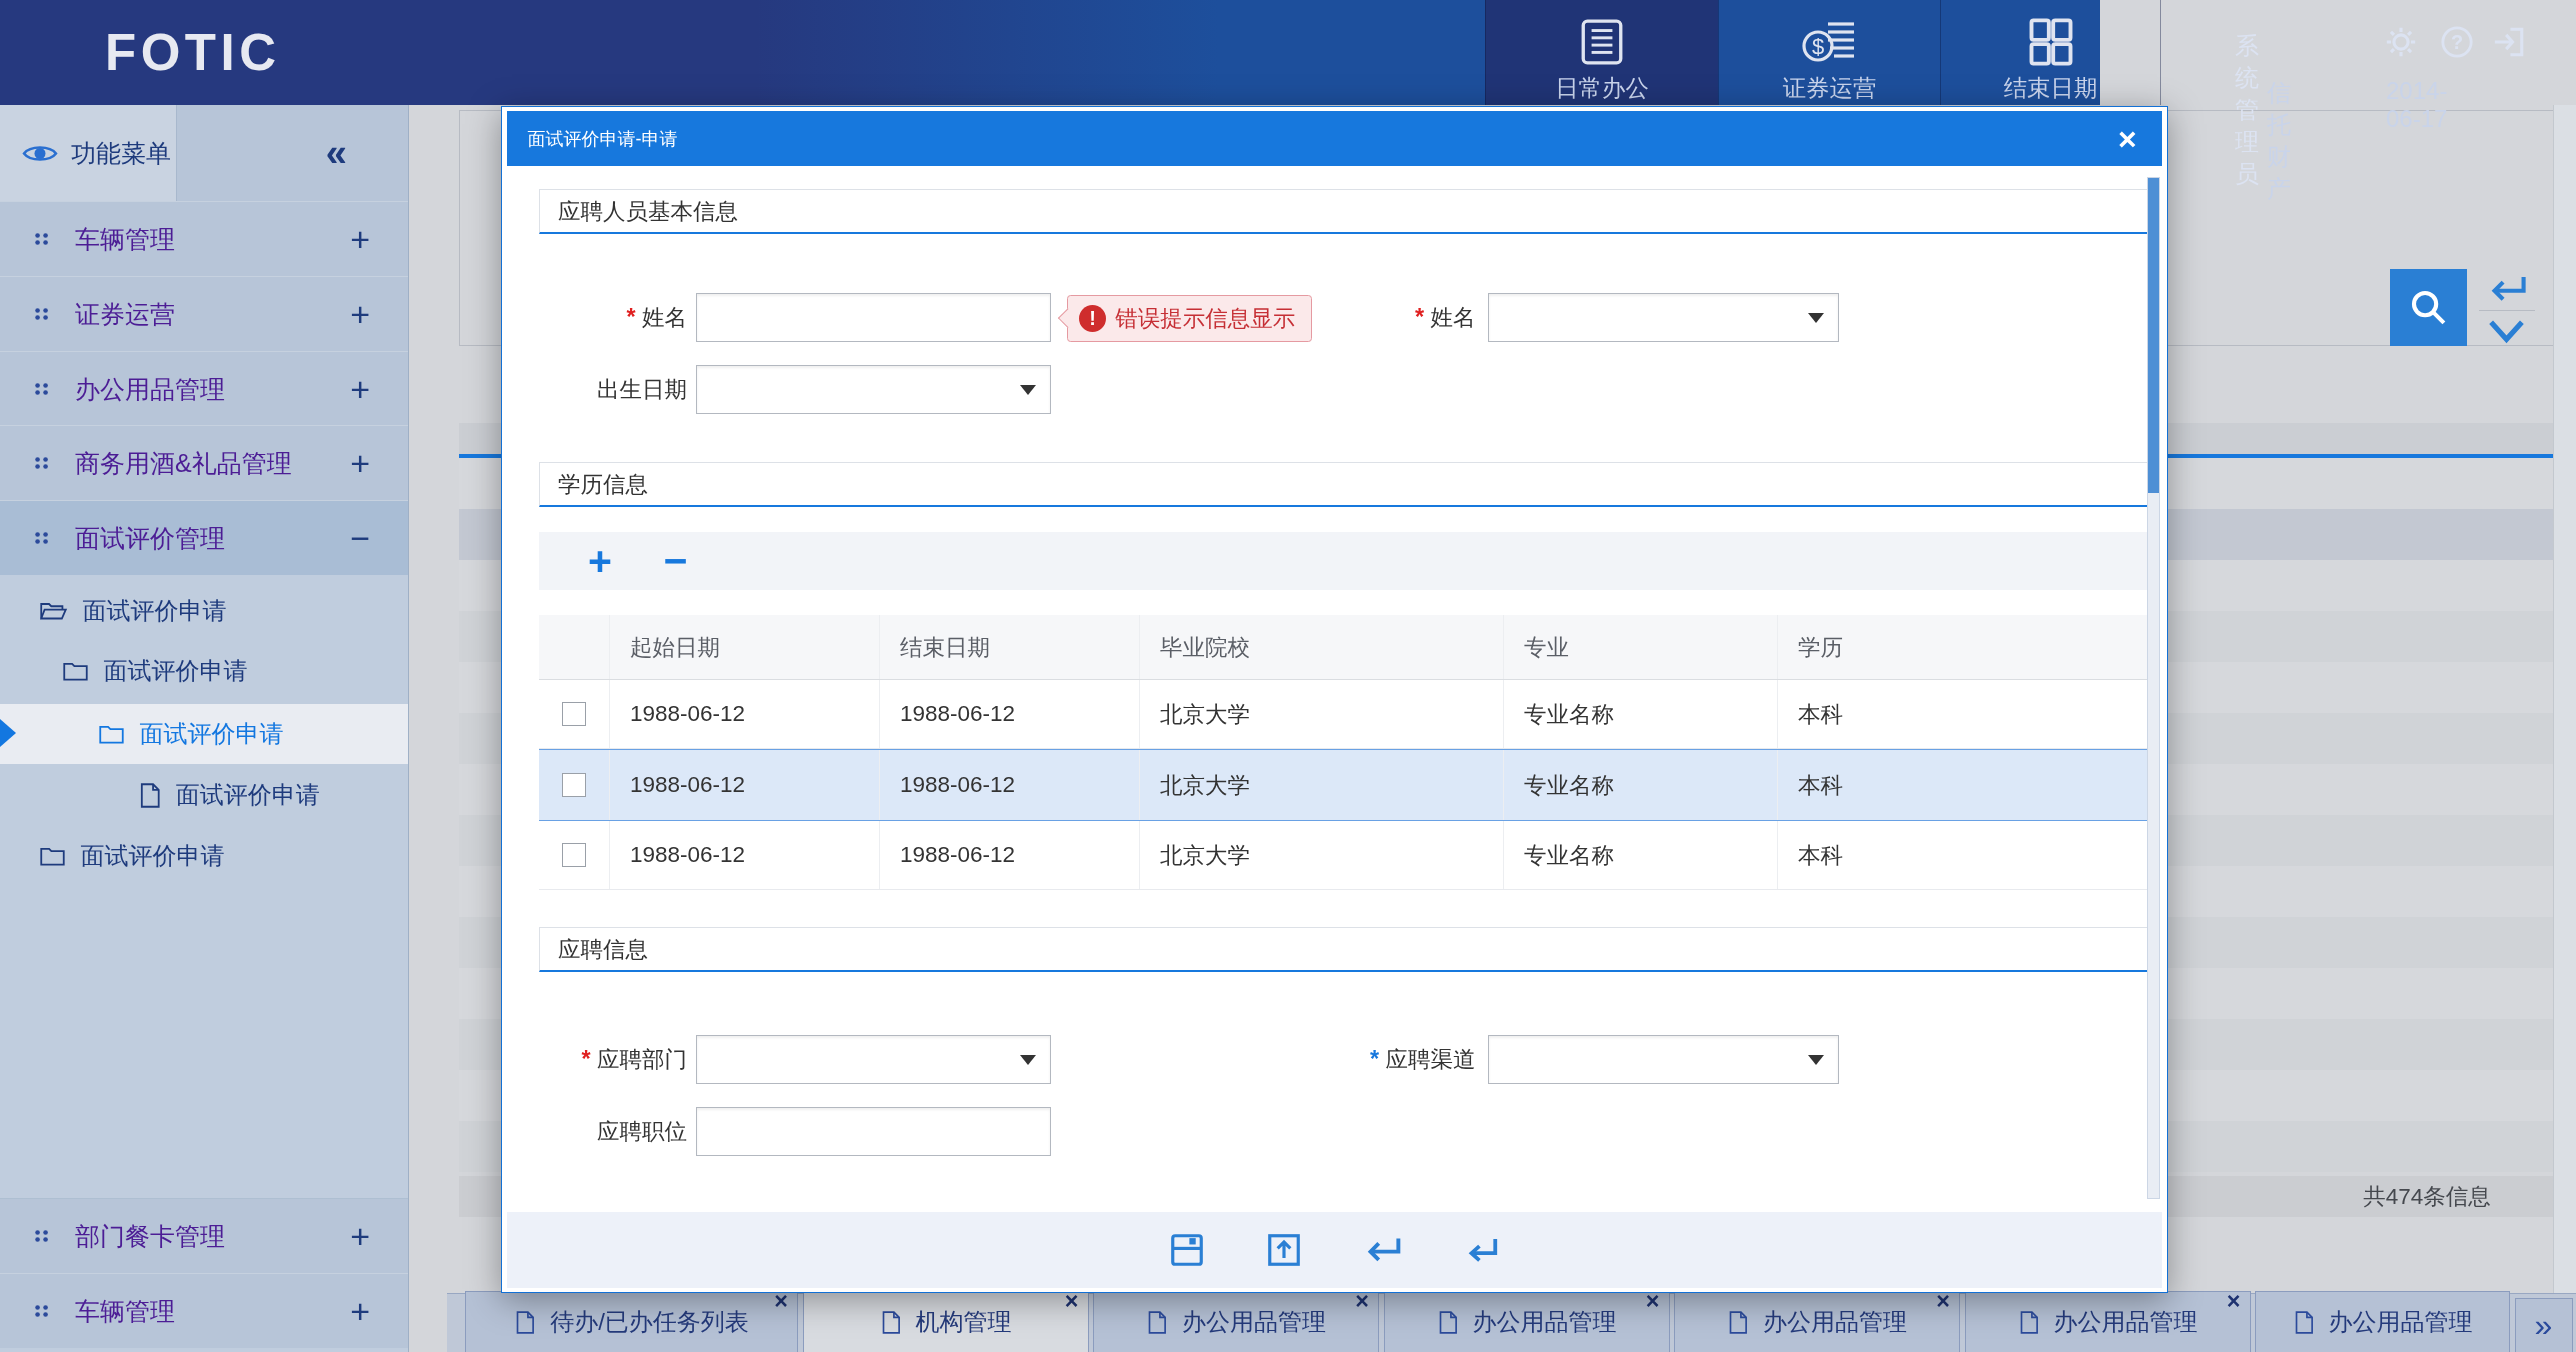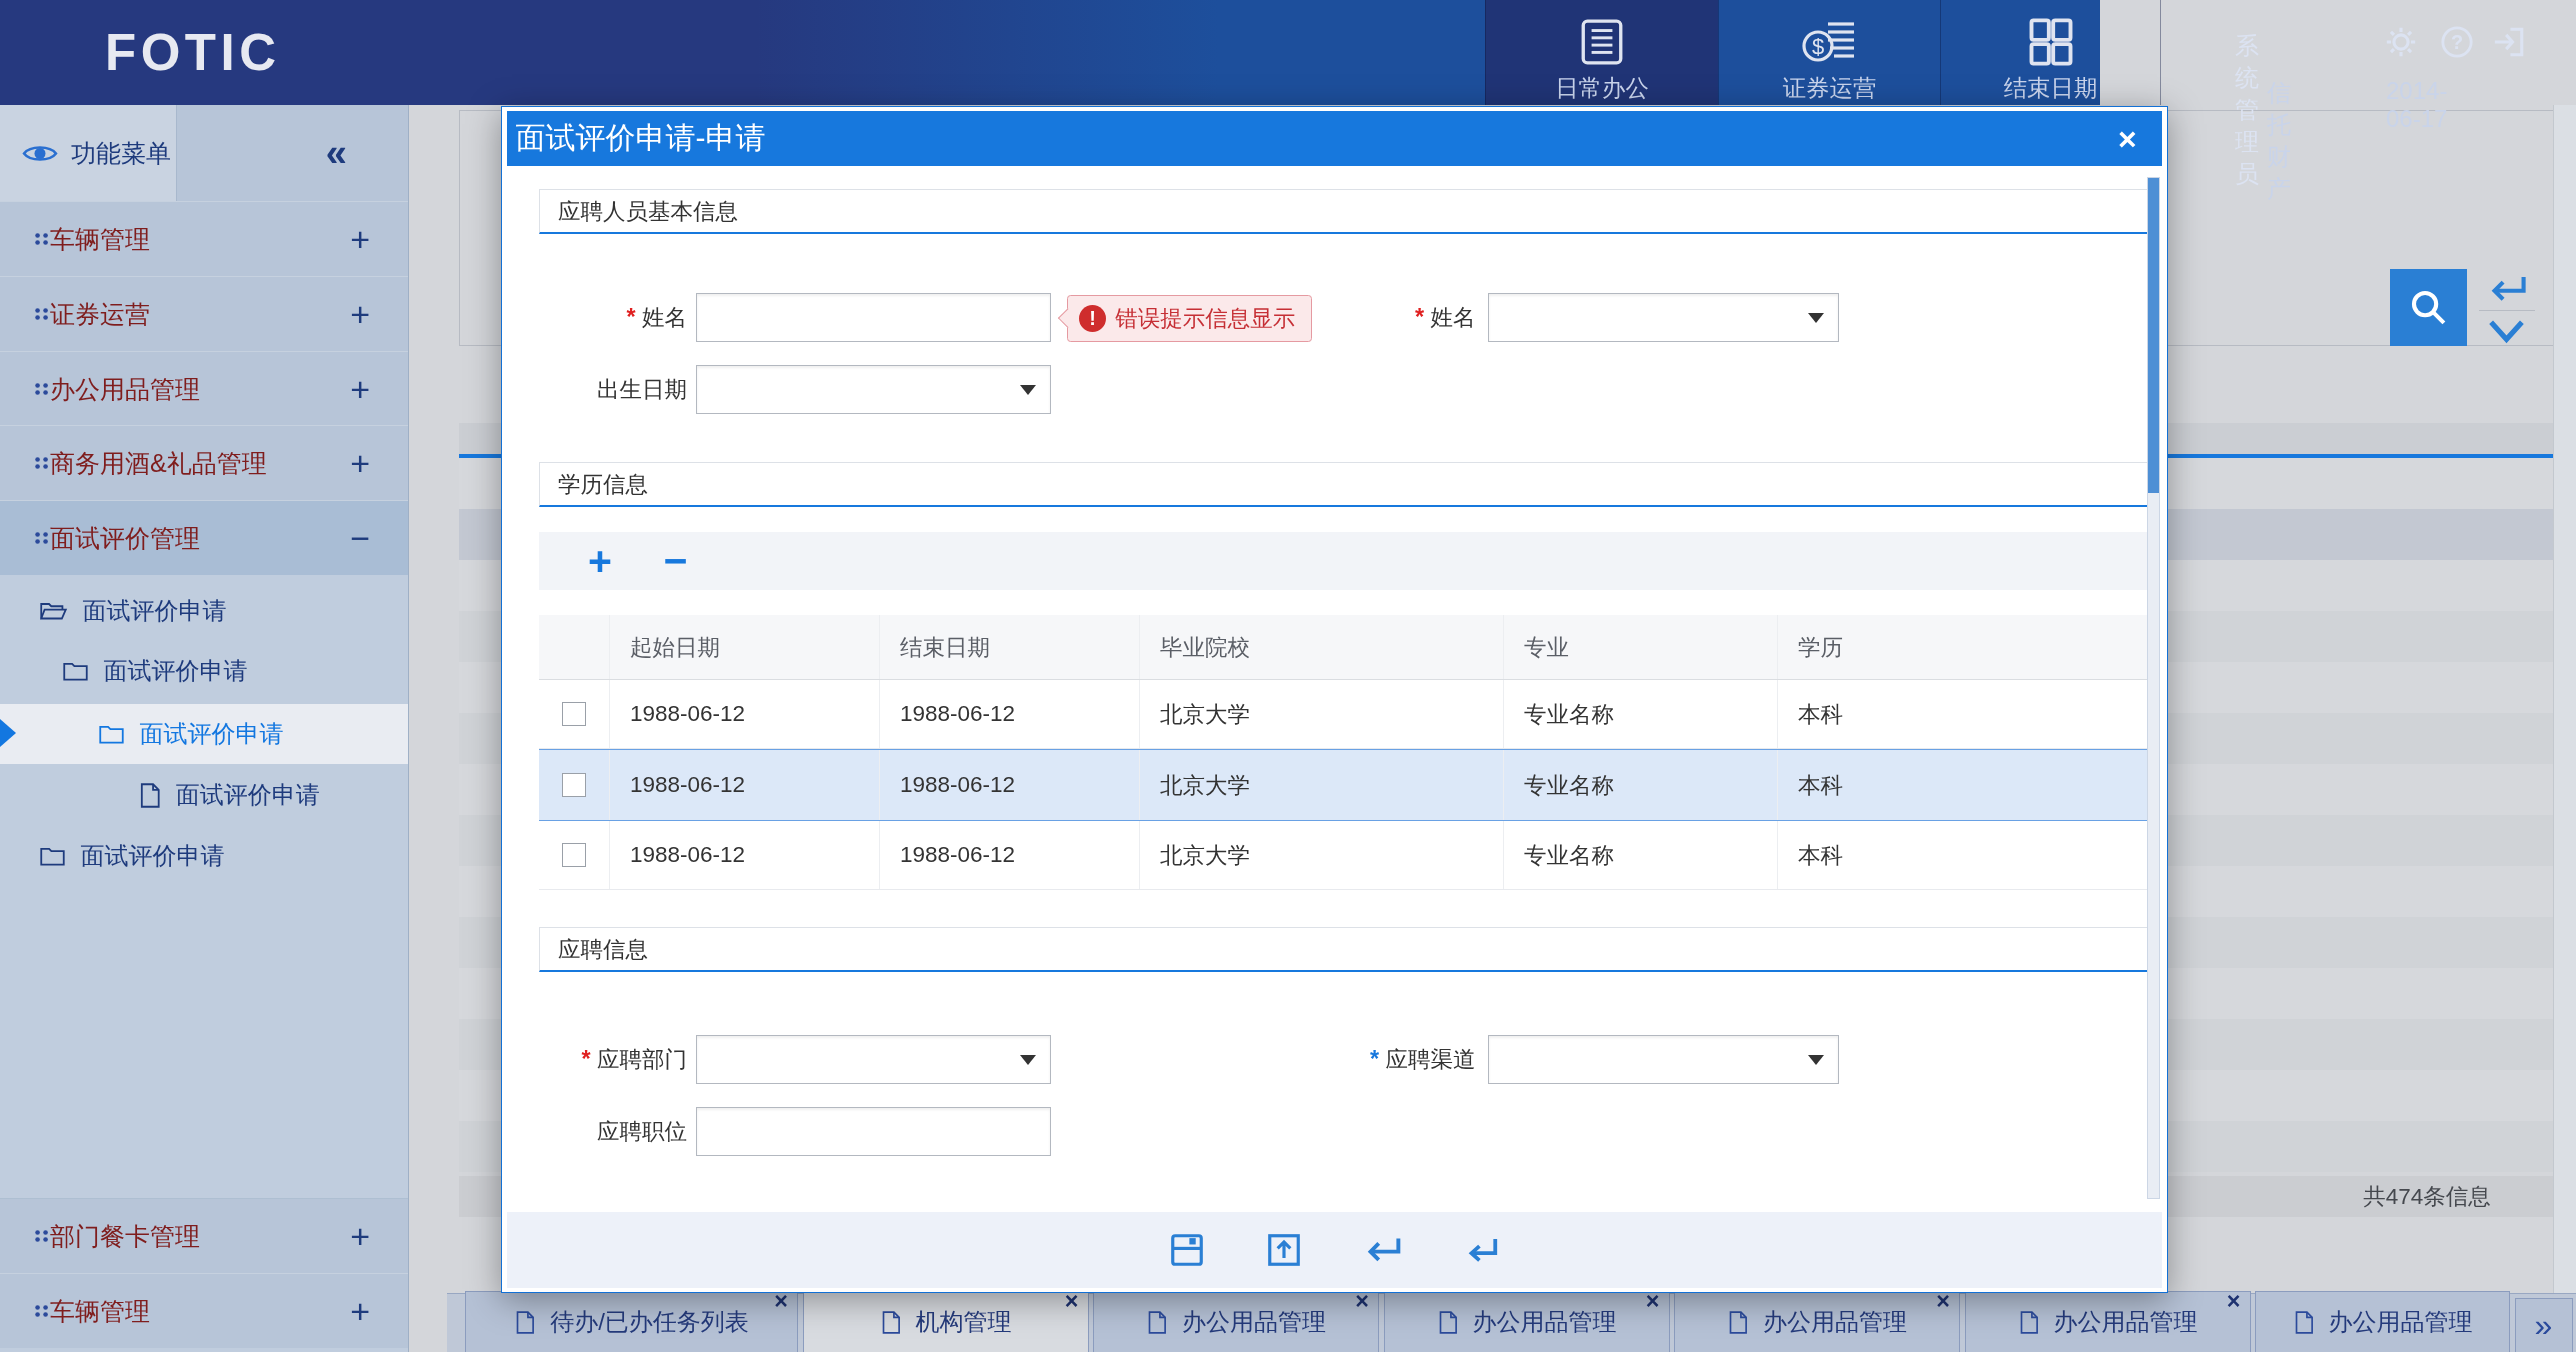--- a/index.html
+++ b/index.html
@@ -35,21 +35,21 @@
   .sbtab.active{background:#c9d3e1}
   .sbtab.tw1{width:177px}.sbtab.tw2{width:157px}
   .sbcollapse{margin-left:auto;margin-right:61px;align-self:center;font-size:38px;
               color:#1e3b7d;font-weight:bold;cursor:pointer}
   .mrow{position:absolute;left:0;width:100%;height:75px;display:flex;align-items:center;
         background:#b7c5d8;border-top:0.9px solid #c6d1df;box-sizing:border-box;cursor:pointer}
   .mrow.expanded{background:#a9bdd5}
   .m1{top:96px}.m2{top:171px}.m3{top:246px}.m4{top:320px}.m5{top:395px}
   .mb1{top:1093px;border-top:0.9px solid #aebfd2}.mb2{top:1168px}
   .grip{margin-left:34px}
-  .mlabel{font-size:25px;color:#7f1d1d}
+  .mlabel{margin-left:25px;font-size:25px;color:#4c1d95}
   .mtoggle{margin-left:auto;margin-right:38px;font-size:34px;color:#1e3b7d;line-height:1}
   .titem{position:absolute;left:0;width:100%;height:60px;display:flex;align-items:center;
          font-size:24px;color:#1e3b7d;cursor:pointer}
   .tt1{top:476px}.tt2{top:536px}.tt3{top:599px}.tt4{top:660px}.tt5{top:721px}
   .ind1 .ticn{margin-left:39px}.ind2 .ticn{margin-left:62px}
   .ind3 .ticn{margin-left:98px}.ind4 .ticn{margin-left:138px}
   .tlbl{margin-left:14.4px}
   .titem.selected{background:#e9ecf2;color:#1377e0}
   .titem.selected::before{content:"";position:absolute;left:0;top:15.3px;width:0;height:0;
         border-top:14.4px solid transparent;border-bottom:14.4px solid transparent;
@@ -85,21 +85,21 @@
   .w1{width:333px}.w2{width:286px}.w3{width:286px}.w4{width:286px}.w5{width:286px}.w6{width:286px}.w7{width:255px}
   .bclose{position:absolute;top:-1.8px;right:9px;font-size:23.4px;font-weight:bold;color:#1e3270;line-height:23.4px;cursor:pointer}
   .bmore{width:58px;height:54px;display:flex;align-items:center;justify-content:center;font-size:32px;
          color:#2a4a9c;border:0.9px solid #8b9cbe;border-bottom:none;background:#b5c1d5;box-sizing:border-box;cursor:pointer}
   .dicon{color:#2b4a9b}
 
   
   .modal{position:absolute;left:501px;top:106px;width:1667px;height:1187px;background:#fff;
          border:1.8px solid #1270d5;box-sizing:border-box;z-index:50;box-shadow:0 7.2px 32px rgba(0,0,0,.35)}
   .mhead{position:absolute;left:5.4px;right:5.4px;top:3.6px;height:56px;background:#1778dd;display:flex;align-items:center}
-  .mtitle{margin-left:8px;font-size:30px;color:#fff}
+  .mtitle{margin-left:20px;font-size:18px;color:#fff}
   .mclose{margin-left:auto;margin-right:25px;font-size:32px;color:#fff;font-weight:bold;cursor:pointer;line-height:1}
   .mbody{position:absolute;left:5.4px;right:5.4px;top:59px;bottom:80px;background:#fff;overflow:hidden}
   .sech{position:absolute;left:31.5px;width:1615px;height:45px;border:0.9px solid #dde1e7;
         border-bottom:2.7px solid #1778dd;display:flex;align-items:center;box-sizing:border-box;
         font-size:22.5px;color:#333;padding-left:18px}
   .s1{top:23.4px}.s2{top:296px}.s3{top:761px}
   .flabel{position:absolute;height:49px;display:flex;align-items:center;justify-content:flex-end;
           font-size:22.5px;color:#333;gap:6.3px;white-space:nowrap}
   .req{font-style:normal;font-size:23.4px;font-weight:bold}
   .req.red{color:#e02020}.req.blue{color:#1778dd}

